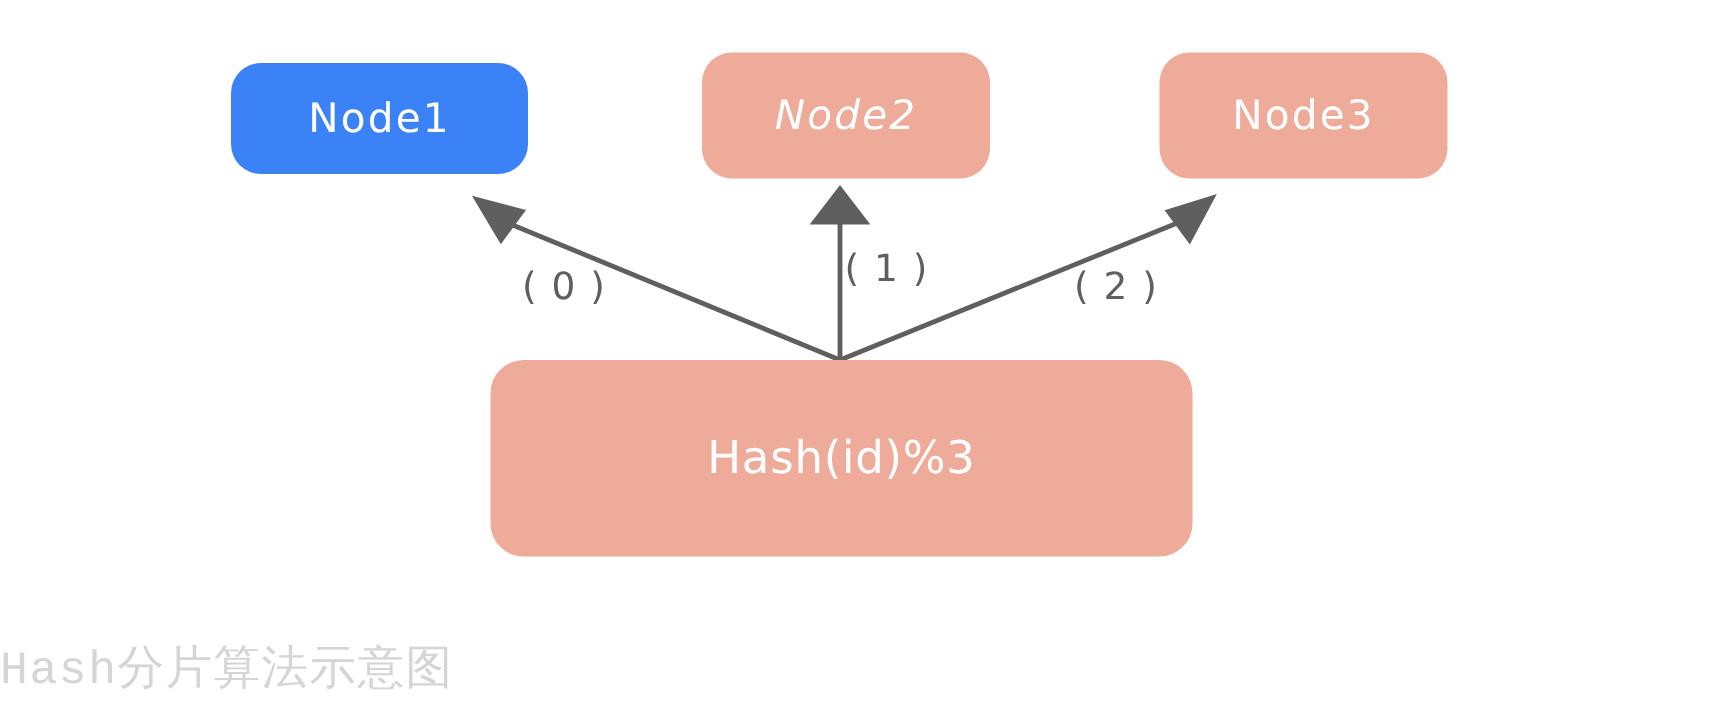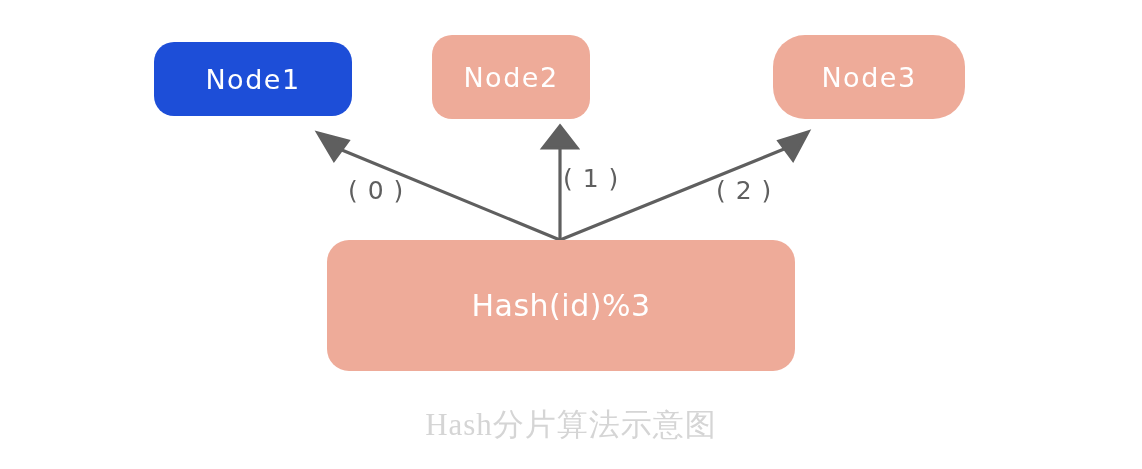--- a/index.html
+++ b/index.html
@@ -29,21 +29,21 @@
     box-sizing: border-box;
   }
   .node-label {
     color: #ffffff;
     font-size: 27px;
     font-weight: 400;
     letter-spacing: 1.5px;
     white-space: nowrap;
   }
   #node1 { left: 154px; top: 42px;  width: 198px; height: 74px; }
-  #node2 { left: 432px; top: 35px;  width: 158px; height: 84px; }
+  #node2 { left: 468px; top: 35px;  width: 192px; height: 84px; font-style: italic; }
   #node3 { left: 773px; top: 35px;  width: 192px; height: 84px; }
 
   #hashbox {
     left: 327px; top: 240px; width: 468px; height: 131px;
     border-radius: 22px;
   }
   #hashbox .node-label {
     font-size: 30px;
     letter-spacing: 0.5px;
   }
@@ -64,26 +64,26 @@
     white-space: nowrap;
     letter-spacing: 1px;
   }
   #label0 { left: 348px; top: 176px; }
   #label1 { left: 563px; top: 164px; }
   #label2 { left: 716px; top: 176px; }
 
   #caption {
     position: absolute;
     left: 0;
-    top: 404px;
+    top: 424px;
     width: 1142px;
-    text-align: center;
+    text-align: left;
     color: #d5d5d5;
     font-size: 31px;
-    font-family: Liberation Serif, serif;
+    font-family: Liberation Mono, monospace;
     letter-spacing: 1px;
   }
 </style>
 </head>
 <body>
 
 <div id="canvas" style="background: rgb(255, 255, 255);">
 
   <svg id="edges" viewBox="0 0 1142 469" xmlns="http://www.w3.org/2000/svg">
     <g stroke="#5f5f5f" stroke-width="3.2" fill="#5f5f5f" stroke-linecap="round">
@@ -98,29 +98,29 @@
         <polygon points="560,126 577,148 543,148"></polygon>
       </g>
 
       <g>
         <line x1="560" y1="240" x2="789" y2="147"></line>
         <polygon points="808,132 779,141 793,160"></polygon>
       </g>
     </g>
   </svg>
 
-  <div class="node-box" id="node1" style="background: #1d4ed8;">
+  <div class="node-box" id="node1" style="background: #3b82f6;">
     <span class="node-label" style="color: rgb(255, 255, 255);">Node1</span>
   </div>
 
   <div class="node-box" id="node2" style="background: rgb(238, 171, 153);">
     <span class="node-label" style="color: rgb(255, 255, 255);">Node2</span>
   </div>
 
-  <div class="node-box" id="node3" style="background: rgb(238, 171, 153); border-radius: 32px;">
+  <div class="node-box" id="node3" style="background: rgb(238, 171, 153);">
     <span class="node-label" style="color: rgb(255, 255, 255);">Node3</span>
   </div>
 
   <div class="node-box" id="hashbox" style="background: rgb(238, 171, 153);">
     <span class="node-label" style="color: rgb(255, 255, 255);">Hash(id)%3</span>
   </div>
 
   <div class="edge-label" id="label0" style="color: rgb(95, 95, 95);">( 0 )</div>
   <div class="edge-label" id="label1" style="color: rgb(95, 95, 95);">( 1 )</div>
   <div class="edge-label" id="label2" style="color: rgb(95, 95, 95);">( 2 )</div>

